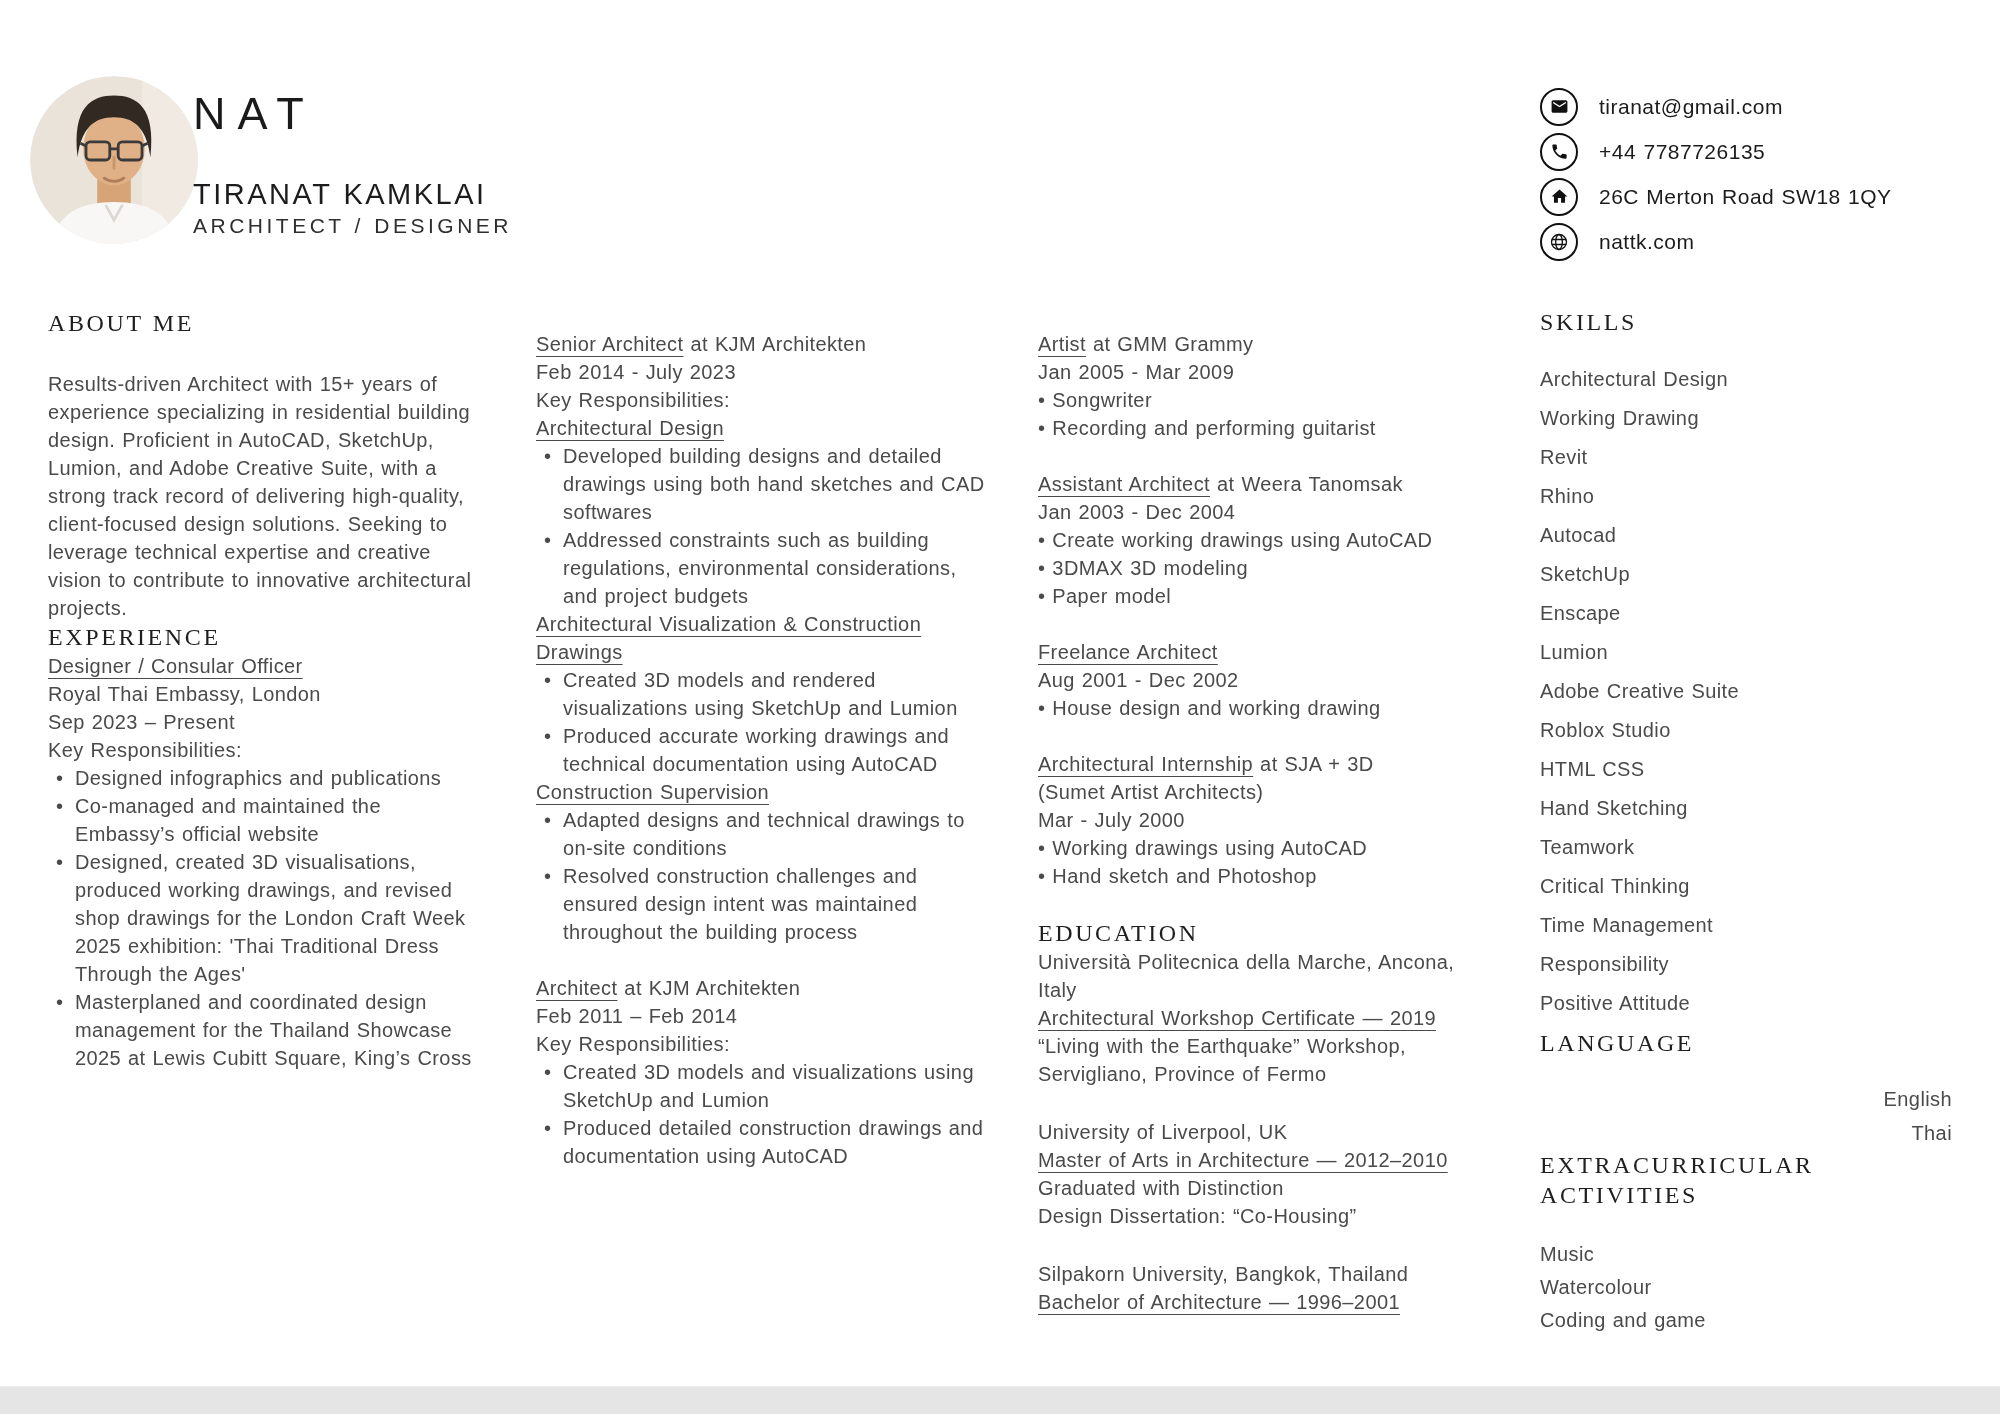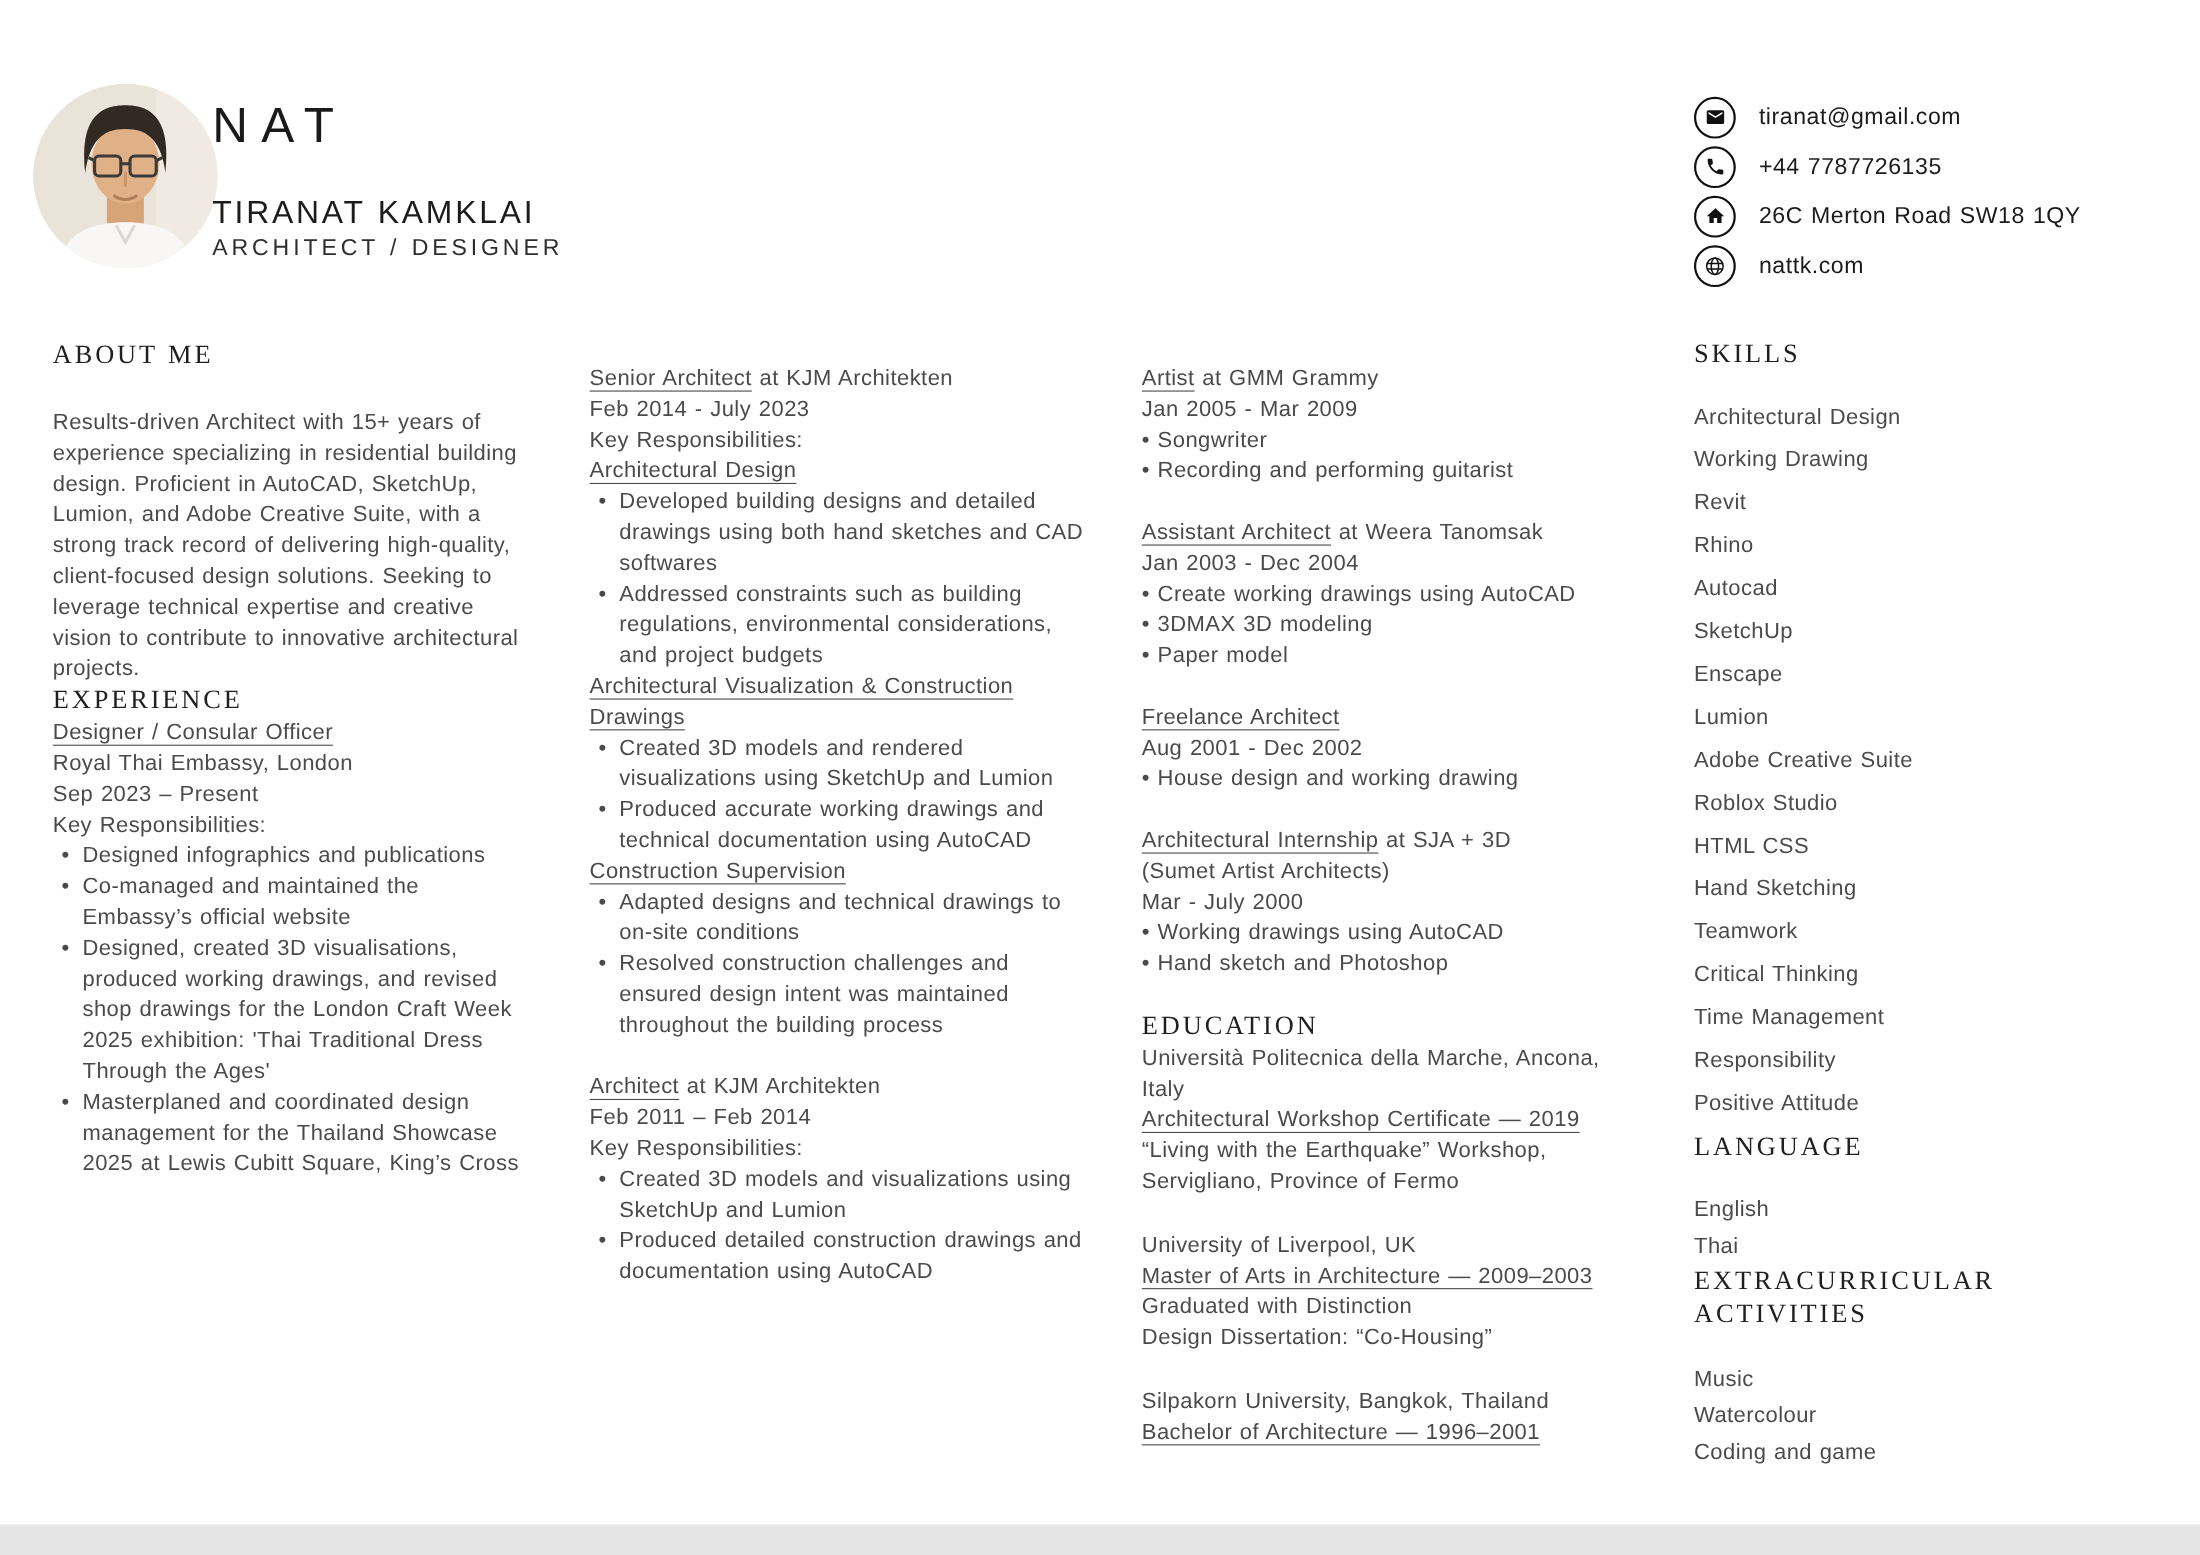--- a/index.html
+++ b/index.html
@@ -38,21 +38,21 @@
   ul.flat li{line-height:28px;}
   ul.flat li::before{content:"• ";}
   
   .edu-h{margin:17px 0 5px 0;}
   .edu-block{margin-bottom:30px;}
   
   .plain-list{list-style:none;margin:0;padding:0;}
   .skills{margin-top:28px;}
   .skills li{line-height:28px;margin-bottom:11px;}
   .lang-h{margin-top:2px;}
-  .langs{margin-top:24px;}
+  .langs{margin-top:24px;text-align:right;}
   .langs li{line-height:34px;}
   .extra-h{margin-top:30px;}
   .extras{margin-top:28px;}
   .extras li{line-height:33px;}
   
   .footer-bar{position:absolute;left:0;bottom:0;width:100%;height:27px;background:#e5e5e5;border-top:1px solid #ededed;}
 </style>
 </head>
 <body>
 
@@ -215,21 +215,21 @@
       </div>
     <h2 class="sec edu-h">EDUCATION</h2>
     <div id="edu-blocks">
         <div class="edu-block">
           <div class="ln"><span>Università Politecnica della Marche, Ancona, Italy</span></div>
           <div class="ln"><span class="u">Architectural Workshop Certificate — 2019</span></div>
           <div class="ln"><span>“Living with the Earthquake” Workshop, Servigliano, Province of Fermo</span></div>
         </div>
         <div class="edu-block">
           <div class="ln"><span>University of Liverpool, UK</span></div>
-          <div class="ln"><span class="u">Master of Arts in Architecture — 2009–2003</span></div>
+          <div class="ln"><span class="u">Master of Arts in Architecture — 2012–2010</span></div>
           <div class="ln"><span>Graduated with Distinction</span></div>
           <div class="ln"><span>Design Dissertation: “Co-Housing”</span></div>
         </div>
         <div class="edu-block">
           <div class="ln"><span>Silpakorn University, Bangkok, Thailand</span></div>
           <div class="ln"><span class="u">Bachelor of Architecture — 1996–2001</span></div>
         </div>
       </div>
   </section>
 

